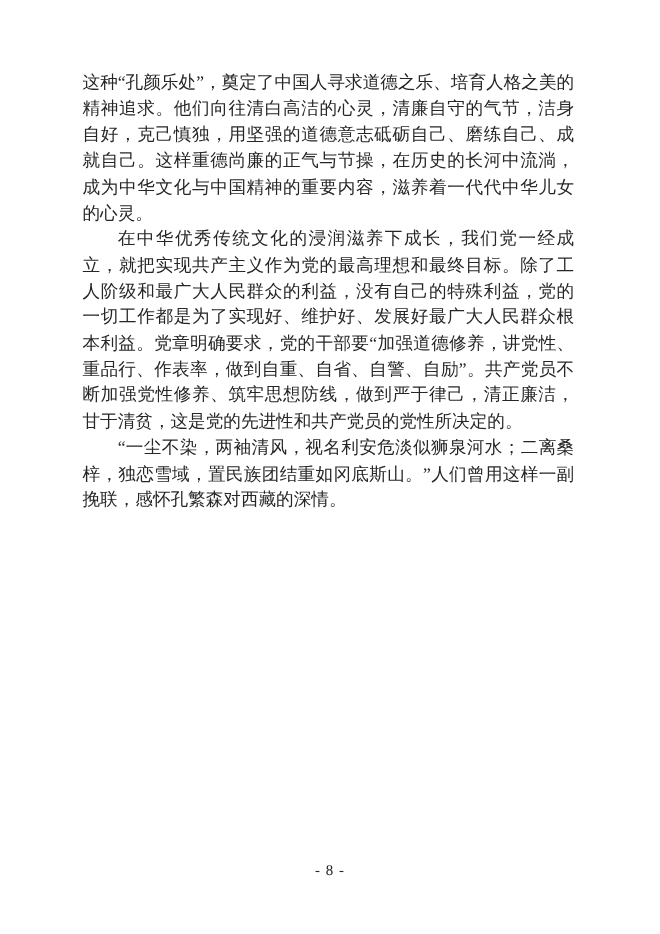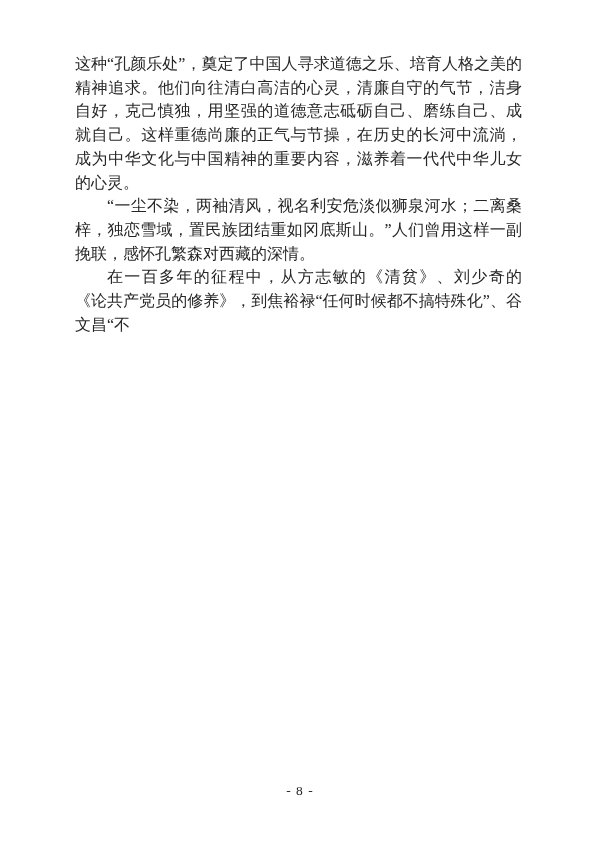--- a/index.html
+++ b/index.html
@@ -12,21 +12,21 @@
     width: 600px;
     height: 849px;
     background: #ffffff;
     font-family: "Liberation Serif", "DejaVu Serif", serif;
     color: #262626;
     overflow: hidden;
   }
   .content {
     position: absolute;
     left: 75px;
-    top: 52px;
+    top: 64px;
     width: 447px;
     font-size: 16px;
     line-height: 23.7px;
     text-align: justify;
     text-justify: inter-ideograph;
     word-break: break-all;
   }
   .content p {
     margin: 0;
     padding: 0;
@@ -45,17 +45,17 @@
     color: #262626;
     letter-spacing: 1px;
   }
 </style>
 </head>
 <body>
 
 <div class="page">
   <div class="content">
     <p>这种“孔颜乐处”，奠定了中国人寻求道德之乐、培育人格之美的精神追求。他们向往清白高洁的心灵，清廉自守的气节，洁身自好，克己慎独，用坚强的道德意志砥砺自己、磨练自己、成就自己。这样重德尚廉的正气与节操，在历史的长河中流淌，成为中华文化与中国精神的重要内容，滋养着一代代中华儿女的心灵。</p>
+    <p class="indent">在中华优秀传统文化的浸润滋养下成长，我们党一经成立，就把实现共产主义作为党的最高理想和最终目标。除了工人阶级和最广大人民群众的利益，没有自己的特殊利益，党的一切工作都是为了实现好、维护好、发展好最广大人民群众根本利益。党章明确要求，党的干部要“加强道德修养，讲党性、重品行、作表率，做到自重、自省、自警、自励”。共产党员不断加强党性修养、筑牢思想防线，做到严于律己，清正廉洁，甘于清贫，这是党的先进性和共产党员的党性所决定的。</p>
     <p class="indent">“一尘不染，两袖清风，视名利安危淡似狮泉河水；二离桑梓，独恋雪域，置民族团结重如冈底斯山。”人们曾用这样一副挽联，感怀孔繁森对西藏的深情。</p>
-    <p class="indent">在一百多年的征程中，从方志敏的《清贫》、刘少奇的《论共产党员的修养》，到焦裕禄“任何时候都不搞特殊化”、谷文昌“不</p>
   </div>
   <div class="page-number">- 8 -</div>
 </div>
 
 </body></html>

